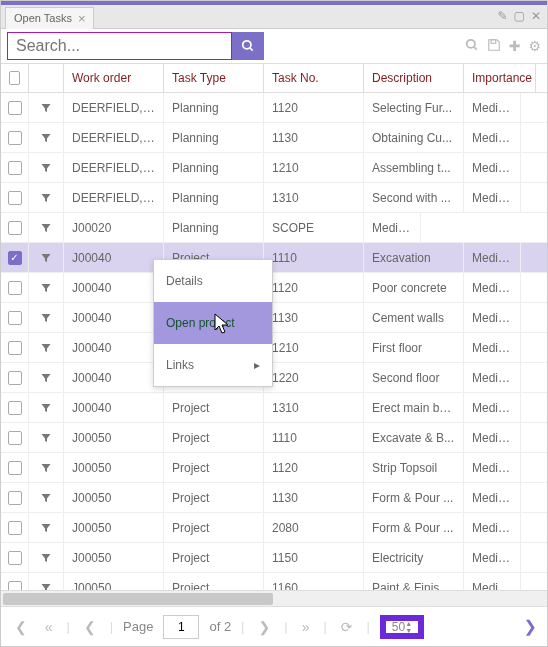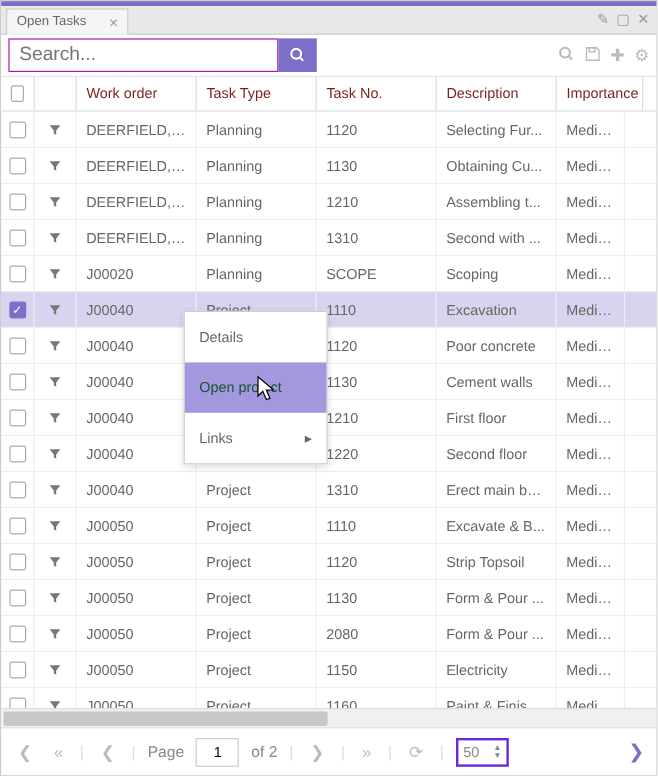--- a/index.html
+++ b/index.html
@@ -1,20 +1,20 @@
 <!DOCTYPE html>
 <html><head>
 <meta charset="utf-8">
 <style>
 * { box-sizing: border-box; margin: 0; padding: 0; }
 body { font-family: Arial, sans-serif; font-size: 12px; color: #555; background: #fff; }
 .app { width: 548px; height: 647px; border: 1px solid #ccc; background: #fff; display: flex; flex-direction: column; position: relative; }
 .topbar { height: 4px; background: #7b6fc7; }
 .tab-row { height: 24px; background: #e8e8e8; border-bottom: 1px solid #ccc; display: flex; align-items: center; padding: 0 4px; position: relative; }
-.tab { background: #f5f5f5; border: 1px solid #ccc; border-bottom: none; padding: 3px 8px; display: flex; align-items: center; gap: 19px; font-size: 11px; color: #666; height: 22px; margin-top: 2px; }
+.tab { background: #f5f5f5; border: 1px solid #ccc; border-bottom: none; padding: 3px 8px; display: flex; align-items: center; gap: 6px; font-size: 11px; color: #666; height: 22px; margin-top: 2px; }
 .tab-close { color: #999; font-size: 13px; cursor: pointer; }
 .tab-icons { position: absolute; right: 6px; top: 4px; display: flex; gap: 6px; color: #999; }
 .tab-icons span { cursor: pointer; font-size: 12px; }
 .search-row { height: 34px; display: flex; align-items: center; padding: 4px 6px; gap: 0; }
 .search-input { flex: 0 0 162px; height: 28px; border: 1px solid #a21caf; padding: 0 8px; font-size: 16px; color: #888; }
 .search-btn { width: 32px; height: 28px; background: #7b6fc7; border: none; color: #fff; display: flex; align-items: center; justify-content: center; cursor: pointer; }
 .search-icons-right { margin-left: auto; display: flex; gap: 8px; color: #bbb; }
 .search-icons-right span { cursor: pointer; font-size: 14px; }
 .table-wrap { flex: 1; overflow: hidden; position: relative; display: flex; flex-direction: column; }
 .table-header { display: flex; border-top: 1px solid #ddd; border-bottom: 1px solid #ddd; height: 30px; background: #fff; }
@@ -39,21 +39,21 @@
 .td-desc { width: 100px; }
 .td-imp { width: 57px; }
 .checkbox { width: 14px; height: 14px; border: 1px solid #aaa; border-radius: 2px; background: #fff; display: flex; align-items: center; justify-content: center; }
 .checkbox.checked { background: #7b6fc7; border-color: #7b6fc7; color: #fff; font-size: 10px; }
 .hscroll { height: 16px; background: #f0f0f0; border-top: 1px solid #ddd; position: relative; }
 .hscroll-thumb { position: absolute; left: 2px; top: 2px; height: 12px; width: 270px; background: #c8c8c8; border-radius: 2px; }
 .pager { height: 40px; border-top: 1px solid #ddd; display: flex; align-items: center; padding: 0 10px; gap: 10px; color: #888; font-size: 13px; }
 .pgbtn { color: #bbb; cursor: pointer; padding: 0 4px; font-size: 14px; }
 .page-input { width: 36px; height: 24px; border: 1px solid #ccc; text-align: center; font-size: 12px; }
 .sep { color: #ddd; }
-.page-size { width: 44px; height: 24px; border: 2px solid #6d28d9; padding: 0 4px; font-size: 12px; display: flex; align-items: center; justify-content: space-between; }
+.page-size { width: 44px; height: 24px; border: 6px solid #6d28d9; padding: 0 4px; font-size: 12px; display: flex; align-items: center; justify-content: center; }
 .page-size-arrows { display: flex; flex-direction: column; font-size: 7px; line-height: 7px; color: #888; }
 .next-main { margin-left: auto; color: #7b6fc7; font-size: 16px; cursor: pointer; }
 .ctx-menu { position: absolute; left: 152px; top: 258px; width: 120px; background: #fff; border: 1px solid #ccc; box-shadow: 0 2px 6px rgba(0,0,0,0.15); z-index: 10; }
 .ctx-item { padding: 14px 12px; font-size: 12px; color: #666; display: flex; align-items: center; justify-content: space-between; cursor: pointer; }
 .ctx-item.hover { background: #a398de; color: #14532d; }
 .cursor { position: absolute; left: 212px; top: 311px; z-index: 20; pointer-events: none; }
 .filter-svg { width: 12px; height: 12px; }
 ::-webkit-scrollbar { width: 15px; }
 ::-webkit-scrollbar-track { background: #f0f0f0; }
 ::-webkit-scrollbar-thumb { background: #c8c8c8; }
@@ -227,23 +227,20 @@
           </div>
           <div class="td td-wo">
             <span>J00020</span>
           </div>
           <div class="td td-tt">
             <span>Planning</span>
           </div>
           <div class="td td-tn">
             <span>SCOPE</span>
           </div>
-          <div class="td td-desc">
-            <span>Scoping</span>
-          </div>
           <div class="td td-imp">
             <span>Medium</span>
           </div>
         </div>
         <div class="tr selected">
           <div class="td td-check">
             <div class="checkbox checked">✓</div>
           </div>
           <div class="td td-filter">
             <svg class="filter-svg" viewBox="0 0 24 24" fill="#777">

